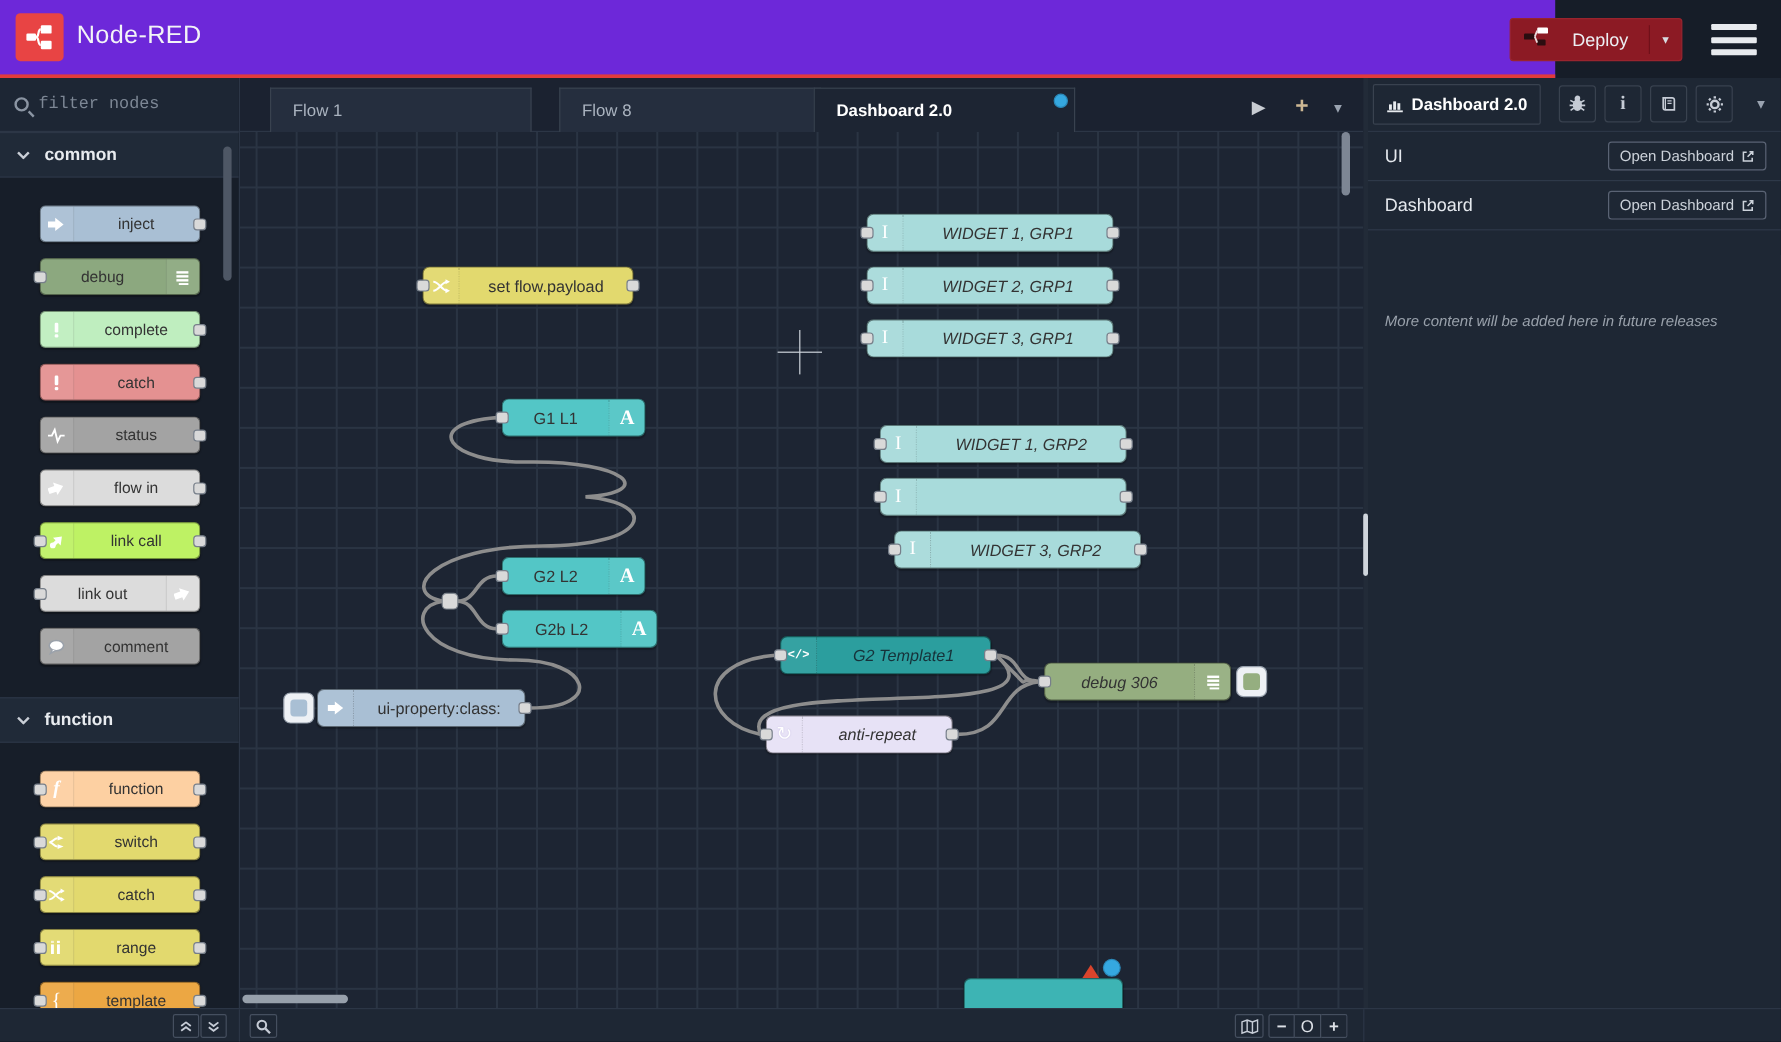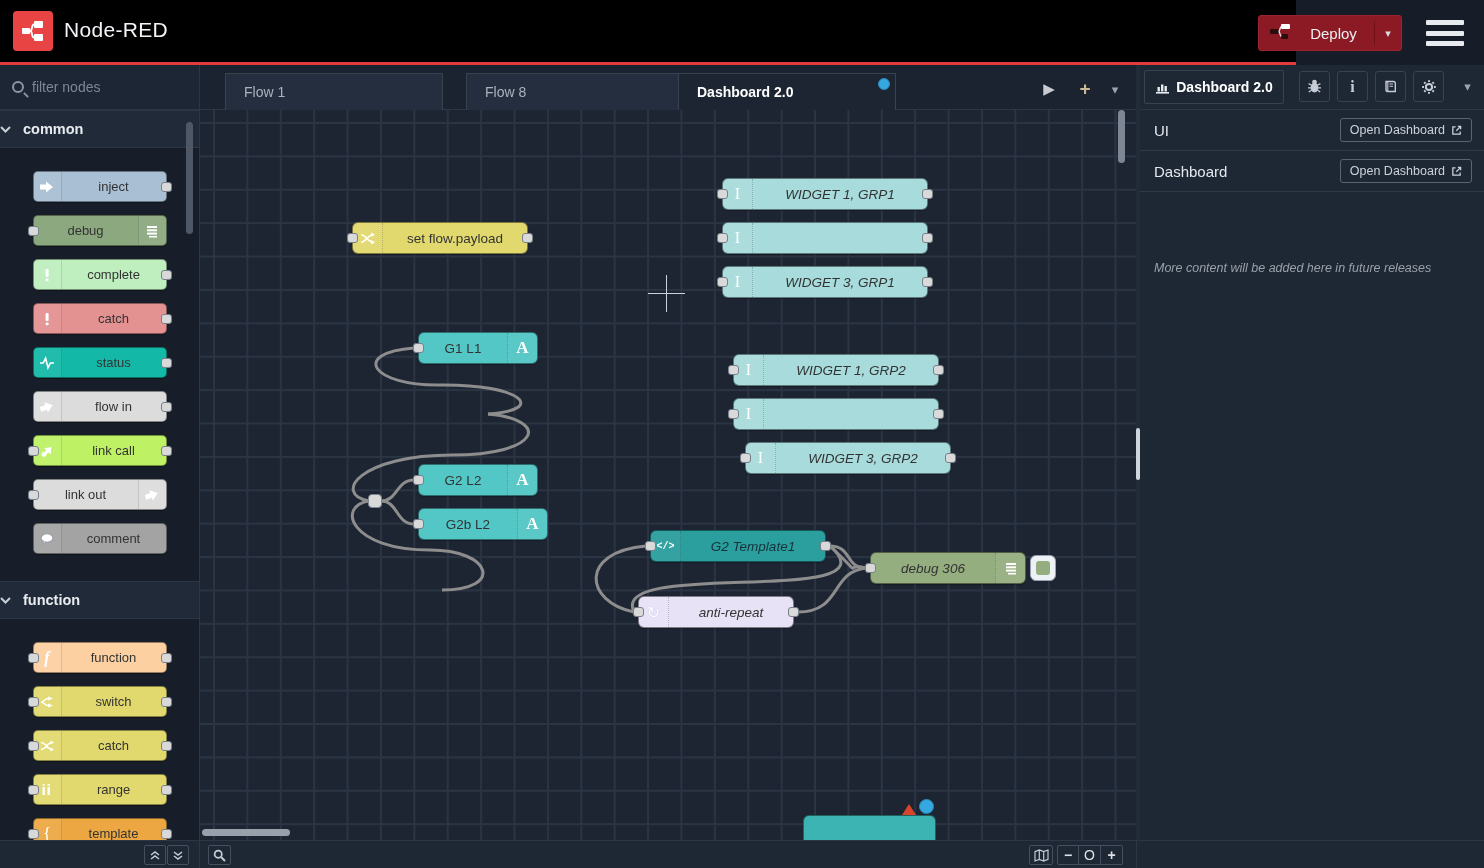--- a/index.html
+++ b/index.html
@@ -1,39 +1,39 @@
 <!DOCTYPE html>
 <html><head>
 <meta charset="utf-8">
 <style>
   * { margin:0; padding:0; box-sizing:border-box; }
   html,body { width:1484px; height:868px; background:#161d28; font-family:"Liberation Sans", sans-serif; overflow:hidden; }
   #app { position:relative; width:1484px; height:868px; background:#161d28; }
 
   
-  #header { position:absolute; left:0; top:0; width:1296px; height:65px; background:#000000; border-bottom:3px solid #e23b3b;text-decoration:underline; }
+  #header { position:absolute; left:0; top:0; width:1296px; height:65px; background:#6d28d9; border-bottom:3px solid #e23b3b;text-decoration:underline; }
   #logo { position:absolute; left:13px; top:11px; width:40px; height:40px; background:#e84444; border-radius:4px; display:flex; align-items:center; justify-content:center; }
   #app-title { position:absolute; left:64px; top:18px; color:#f2f4f7; font-size:21px; letter-spacing:0.3px; }
   #deploy-btn { position:absolute; left:1258px; top:15px; width:144px; height:36px; background:#8c1a24; border:1px solid #99242e; border-radius:3px; display:flex; align-items:center; color:#eceff3; font-size:15px; cursor:pointer; }
   #deploy-btn .dp-icon { margin:0 8px 0 10px; }
   #deploy-btn .dp-label { flex:1; text-align:center; }
   #deploy-btn .dp-divider { width:1px; height:24px; background:#701019; margin-left:6px; }
   #deploy-btn .dp-chev { width:26px; text-align:center; color:#d8dbe0; font-size:11px; }
   #menu-btn { position:absolute; left:1426px; top:20px; width:38px; height:26px; display:flex; flex-direction:column; justify-content:space-between; cursor:pointer; }
   #menu-btn .bar { height:5px; background:#e7eaee; border-radius:1px; }
 
   
   #palette { position:absolute; left:0; top:65px; width:200px; height:775px; background:#171e29; border-right:1px solid #2c3646; }
   #filter-box { position:absolute; left:0; top:0; width:199px; height:45px; background:#1d2634; border-bottom:1px solid #2c3646; display:flex; align-items:center; padding-left:12px; }
-  #filter-input { background:transparent; border:none; outline:none; color:#a3a3a3; font-size:14px; margin-left:8px; width:150px; font-family:Liberation Sans, sans-serif; }
+  #filter-input { background:transparent; border:none; outline:none; color:#a3a3a3; font-size:14px; margin-left:8px; width:150px; font-family:Liberation Mono, monospace; }
   #filter-input::placeholder { color:#7d8795; }
   .mag { width:12px; height:12px; border:2px solid #8b95a3; border-radius:50%; position:relative; }
   .mag:after { content:""; position:absolute; width:6px; height:2px; background:#8b95a3; transform:rotate(45deg); left:9px; top:11px; }
   #palette-body { position:absolute; left:0; top:45px; width:199px; height:730px; overflow:hidden; }
-  .cat-header { height:38px; background:#202a38; border-bottom:1px solid #2c3646; border-top:1px solid #2c3646; display:flex; align-items:center; color:#e8ebef; font-weight:bold; font-size:14.5px; }
+  .cat-header { height:38px; background:#202a38; border-bottom:1px solid #2c3646; border-top:1px solid #2c3646; display:flex; align-items:center; padding-left:14px; color:#e8ebef; font-weight:bold; font-size:14.5px; }
   .cat-header svg { margin-right:12px; }
   .cat-items { padding:10px 0 14px 0; }
   .pitem { position:relative; width:134px; height:31px; margin:13px auto; border-radius:5px; border:1px solid rgba(0,0,0,.4); display:flex; align-items:stretch; font-size:13px; color:#333; cursor:grab; box-shadow:0 1px 1px rgba(0,0,0,.3); }
   .pitem .icon-region { width:28px; display:flex; align-items:center; justify-content:center; }
   .pitem .icon-region.ileft { border-right:1px solid rgba(0,0,0,.12); border-radius:4px 0 0 4px; background:rgba(255,255,255,.06); }
   .pitem .icon-region.iright { border-left:1px solid rgba(0,0,0,.12); border-radius:0 4px 4px 0; background:rgba(255,255,255,.06); }
   .pitem .plabel { flex:1; display:flex; align-items:center; justify-content:center; white-space:nowrap; }
   .port { position:absolute; width:11px; height:10px; background:#d9d9d9; border:1px solid #777f8a; border-radius:3px; top:10px; }
   .port.pin { left:-6px; } .port.pout { right:-6px; }
   #palette-scroll-thumb { position:absolute; left:186px; top:57px; width:7px; height:112px; background:#4e5765; border-radius:4px; }
@@ -184,21 +184,21 @@
                 <g fill="#fff">
                   <rect x="5.6" y="1" width="3" height="8" rx="1"></rect>
                   <rect x="5.6" y="10.6" width="3" height="2.6" rx="1"></rect>
                 </g>
               </svg>
           </div>
           <div class="plabel">catch</div>
           <span class="port pout"></span>
         </div>
 
-        <div class="pitem" style="background:#14b8a6">
+        <div class="pitem" style="background:#a3a3a3">
           <div class="icon-region ileft">
             <svg width="14" height="14" viewBox="0 0 14 14">
                 <path d="M0 7h3.2L5.6 2.2 8 11.8 10.4 7H14" stroke="#fff" stroke-width="1.6" fill="none"></path>
               </svg>
           </div>
           <div class="plabel">status</div>
           <span class="port pout"></span>
         </div>
 
         <div class="pitem" style="background:#dcdcdc">
@@ -375,20 +375,21 @@
             <span style="color:#fff;font-family:'Liberation Serif',serif;font-size:16px;">I</span>
           </div>
         <div class="nlabel">WIDGET 1, GRP1</div>
         <span class="port pout"></span>
       </div>
       <div class="node italic" style="left:522px;top:112px;width:206px;background:#a8dbdb">
         <span class="port pin"></span>
         <div class="icon-region ileft">
             <span style="color:#fff;font-family:'Liberation Serif',serif;font-size:16px;">I</span>
           </div>
+        <div class="nlabel">WIDGET 2, GRP1</div>
         <span class="port pout"></span>
       </div>
       <div class="node italic" style="left:522px;top:156px;width:206px;background:#a8dbdb">
         <span class="port pin"></span>
         <div class="icon-region ileft">
             <span style="color:#fff;font-family:'Liberation Serif',serif;font-size:16px;">I</span>
           </div>
         <div class="nlabel">WIDGET 3, GRP1</div>
         <span class="port pout"></span>
       </div>
@@ -436,20 +437,32 @@
       <div class="node" style="left:218px;top:398px;width:130px;background:#53c6c6">
         <span class="port pin"></span>
         <div class="nlabel">G2b L2</div>
         <div class="icon-region iright">
             <span style="color:#fff;font-family:'Liberation Serif',serif;font-weight:bold;font-size:17px;">A</span>
           </div>
       </div>
 
       <div class="junction" style="left:168px;top:384px"></div>
 
+      <div class="node" style="left:64px;top:464px;width:174px;background:#a9bfd4">
+        <div class="nbtn" style="left:-29px">
+            <span class="inner" style="background:#a9bfd4"></span>
+          </div>
+        <div class="icon-region ileft">
+          <svg width="14" height="14" viewBox="0 0 14 14">
+              <path fill="#fff" d="M0 4.5h6V1.5L13 7 6 12.5V9.5H0z"></path>
+            </svg>
+        </div>
+        <div class="nlabel">ui-property:class:</div>
+        <span class="port pout"></span>
+      </div>
 
       <div class="node italic" style="left:450px;top:420px;width:176px;background:#2b9e9e;color:#16323a">
         <span class="port pin"></span>
         <div class="icon-region ileft">
           <span style="color:#fff;font-family:'Liberation Mono',monospace;font-size:10px;font-weight:bold;font-style:normal;">&lt;/&gt;</span>
         </div>
         <div class="nlabel">G2 Template1</div>
         <span class="port pout"></span>
       </div>
 

